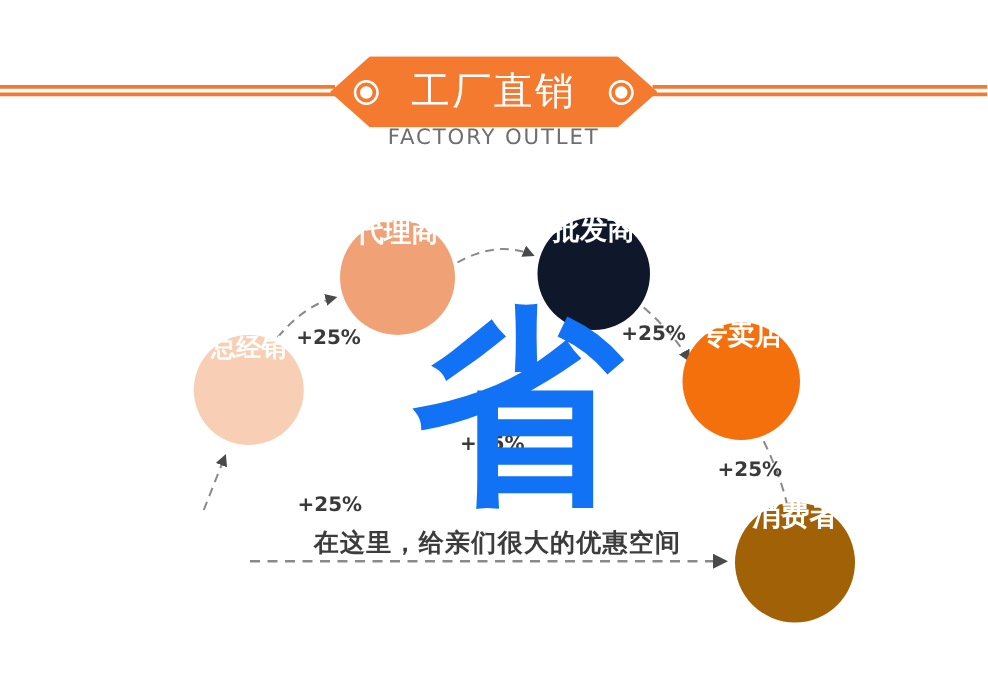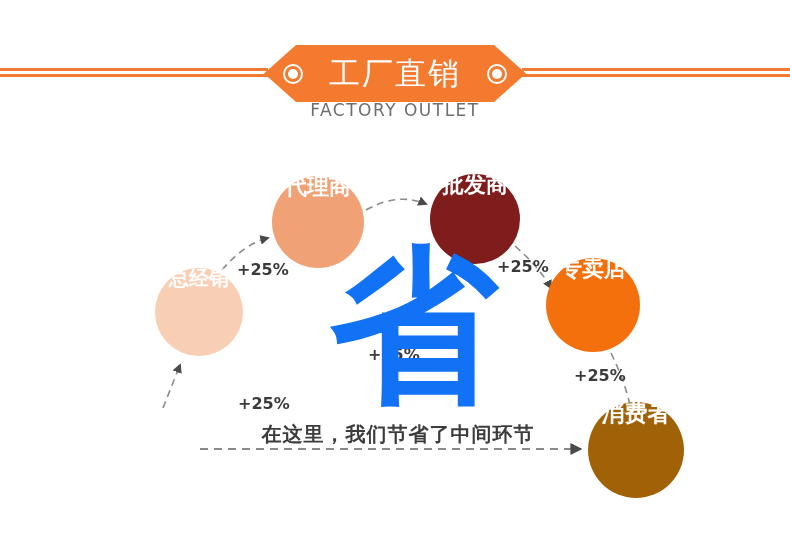--- a/index.html
+++ b/index.html
@@ -61,21 +61,21 @@
   .node{
     position:absolute;border-radius:50%;
     display:flex;align-items:flex-start;justify-content:center;
     color:#ffffff;font-weight:bold;line-height:1;
     white-space:nowrap;
   }
   .node span{pointer-events:none;}
 
   #node-zongjingxiao{left:155px;top:128px;width:88px;height:88px;background:#F8CFB4;font-size:20px;}
   #node-dailishang  {left:272px;top:36px; width:92px;height:92px;background:#F0A276;font-size:22px;}
-  #node-pifashang   {left:430px;top:34px; width:90px;height:90px;background:#7f1d1d;font-size:22px;}
+  #node-pifashang   {left:430px;top:34px; width:90px;height:90px;background:#0f172a;font-size:22px;}
   #node-zhuanmaidian{left:546px;top:118px;width:94px;height:94px;background:#F4700D;font-size:22px;}
   #node-gongchang   {left:116px;top:270px;width:84px;height:84px;background:#1272F5;font-size:24px;}
   #node-xiaofeizhe  {left:588px;top:262px;width:96px;height:96px;background:#a16207;font-size:23px;}
 
   .pct{
     position:absolute;color:#3A3A3A;font-size:16px;font-weight:bold;
     white-space:nowrap;
   }
   #pct-1{left:238px;top:254px;}  
   #pct-2{left:237px;top:120px;}  
@@ -165,14 +165,14 @@
   </div>
 
   <div class="pct" id="pct-1">+25%</div>
   <div class="pct" id="pct-2">+25%</div>
   <div class="pct" id="pct-3">+25%</div>
   <div class="pct" id="pct-4">+25%</div>
   <div class="pct" id="pct-5">+25%</div>
 
   <div id="big-char">省</div>
 
-  <div class="caption" id="caption-1">在这里，我们节省了中间环节</div>
+  <div class="caption" id="caption-1">在这里，给亲们很大的优惠空间</div>
 </div>
 
 </body></html>

